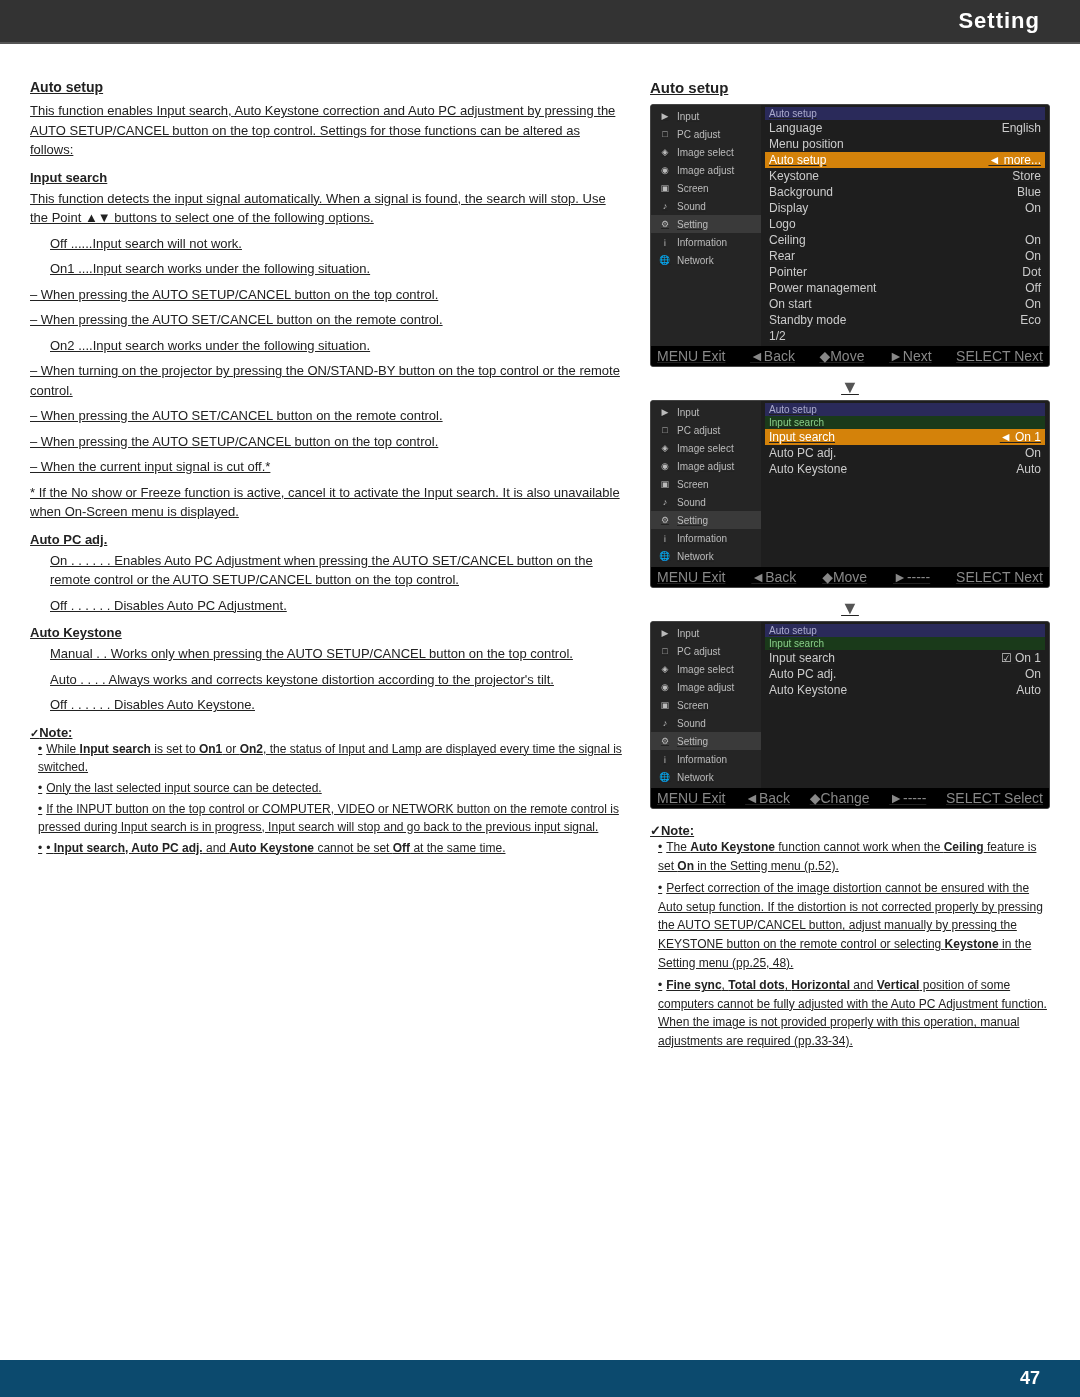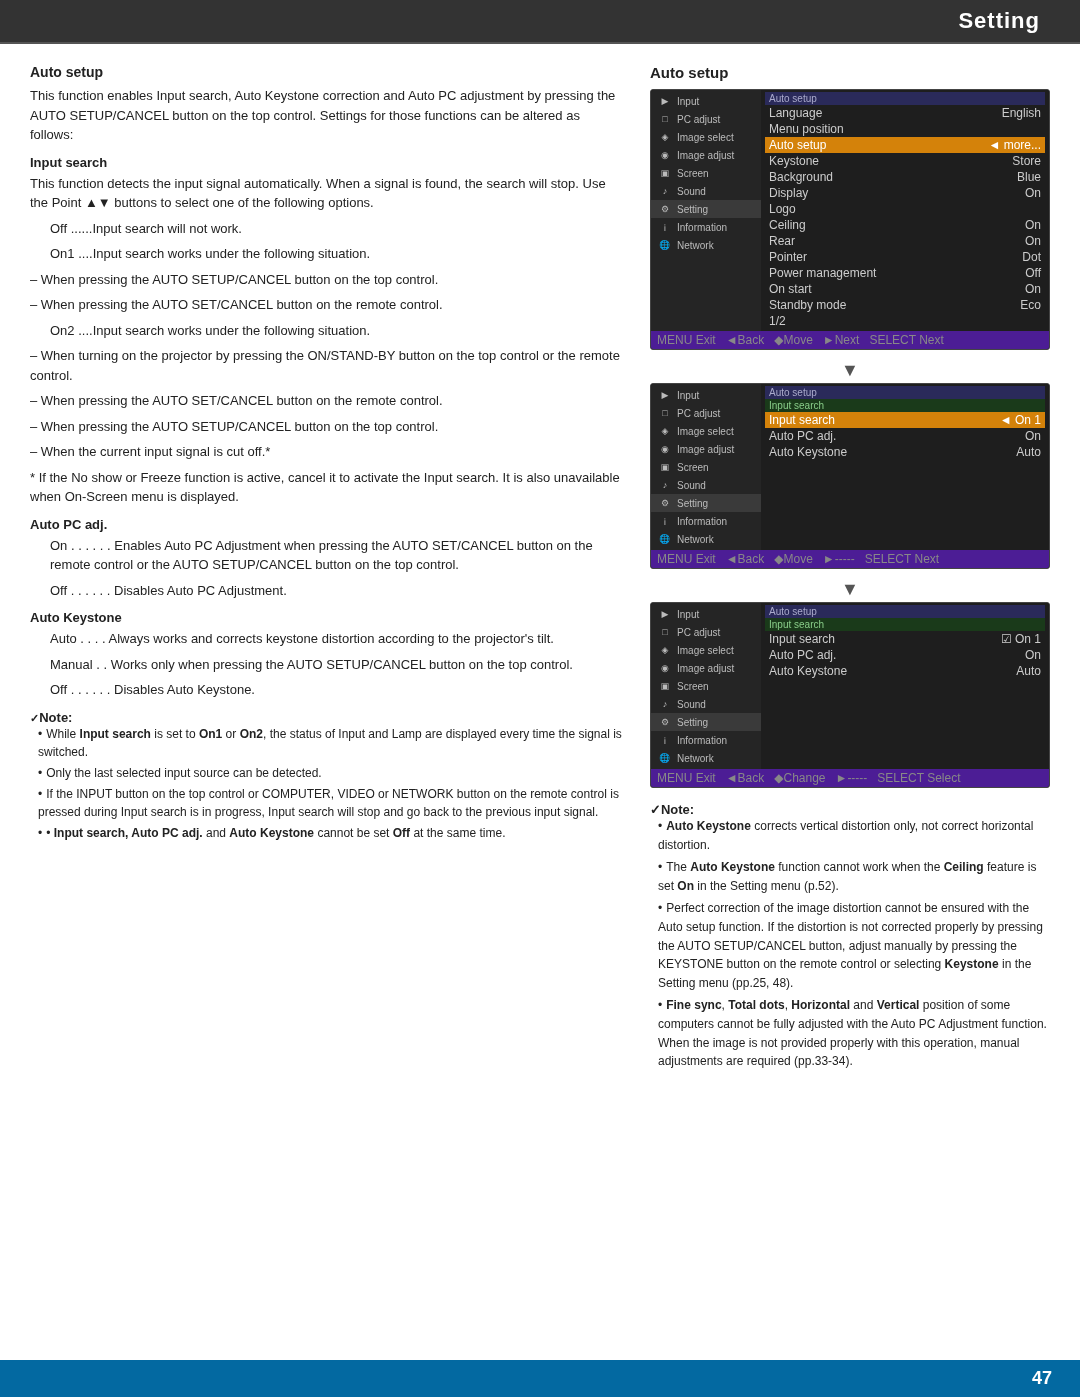--- a/index.html
+++ b/index.html
@@ -21,22 +21,23 @@
       padding: 8px 40px 8px 0;
       font-size: 22px;
       font-weight: bold;
       letter-spacing: 1px;
       border-bottom: 2px solid #555;
     }
 
     
     .main-content {
       display: flex;
-      padding: 20px 30px 20px 30px;
+      padding: 35px 30px 20px 30px;
       gap: 26px;
+      text-decoration: underline;
     }
 
     
     .left-col {
       flex: 1;
       min-width: 0;
     }
 
     
     .right-col {
@@ -93,24 +94,24 @@
       content: "•";
       margin-right: 4px;
     }
 
     
     .footer-bar {
       position: absolute;
       bottom: 0;
       left: 0;
       right: 0;
-      background: #0369a1;
+      background: #0c4a6e;
       color: #fff;
       text-align: right;
-      padding: 8px 28px;
+      padding: 8px 40px;
       font-size: 18px;
       font-weight: bold;
     }
 
     
     .menu-screenshot {
       background: #1a1a1a;
       border: 1px solid #444;
       border-radius: 3px;
       margin-bottom: 10px;
@@ -171,26 +172,27 @@
     }
 
     .menu-item-right.section-header {
       background: #2a2a5a;
       color: #aac;
       font-size: 10px;
       padding: 1px 4px;
     }
 
     .menu-bottom-bar {
-      background: #4c1d95;
+      background: #000000;
       color: #888;
-      font-size: 12px;
+      font-size: 14px;
       padding: 2px 6px;
       display: flex;
       gap: 10px;
+      justify-content: space-between;
     }
 
     .arrow-down {
       text-align: center;
       font-size: 18px;
       color: #555;
       margin: 2px 0;
     }
 
     
@@ -247,22 +249,22 @@
     <p class="indent2">– When pressing the AUTO SET/CANCEL button on the remote control.</p>
     <p class="indent2">– When pressing the AUTO SETUP/CANCEL button on the top control.</p>
     <p class="indent2">– When the current input signal is cut off.*</p>
     <p>* If the No show or Freeze function is active, cancel it to activate the Input search. It is also unavailable when On-Screen menu is displayed.</p>
 
     <div class="sub-title">Auto PC adj.</div>
     <p class="indent">On . . . . . .  Enables Auto PC Adjustment when pressing the AUTO SET/CANCEL button on the remote control or the AUTO SETUP/CANCEL button on the top control.</p>
     <p class="indent">Off . . . . . .  Disables Auto PC Adjustment.</p>
 
     <div class="sub-title">Auto Keystone</div>
+    <p class="indent">Manual . .  Works only when pressing the AUTO SETUP/CANCEL button on the top control.</p>
     <p class="indent">Auto . . . .  Always works and corrects keystone distortion according to the projector's tilt.</p>
-    <p class="indent">Manual . .  Works only when pressing the AUTO SETUP/CANCEL button on the top control.</p>
     <p class="indent">Off . . . . . .  Disables Auto Keystone.</p>
 
     <div class="note-marker"><span>Note:</span></div>
     <p class="note-item">While <strong>Input search</strong> is set to <strong>On1</strong> or <strong>On2</strong>, the status of Input and Lamp are displayed every time the signal is switched.</p>
     <p class="note-item">Only the last selected input source can be detected.</p>
     <p class="note-item">If the INPUT button on the top control or COMPUTER, VIDEO or NETWORK button on the remote control is pressed during Input search is in progress, Input search will stop and go back to the previous input signal.</p>
     <p class="note-item">• <strong>Input search, Auto PC adj.</strong> and <strong>Auto Keystone</strong> cannot be set <strong>Off</strong> at the same time.</p>
 
   </div>
 
@@ -439,21 +441,20 @@
         <span>MENU Exit</span>
         <span>◄Back</span>
         <span>◆Change</span>
         <span>►-----</span>
         <span>SELECT Select</span>
       </div>
     </div>
 
     <div class="right-note-section">
       <div class="right-note-title">✓<span>Note:</span></div>
-      <p class="right-note-item"><strong>Auto Keystone</strong> corrects vertical distortion only, not correct horizontal distortion.</p>
       <p class="right-note-item">The <strong>Auto Keystone</strong> function cannot work when the <strong>Ceiling</strong> feature is set <strong>On</strong> in the Setting menu (p.52).</p>
       <p class="right-note-item">Perfect correction of the image distortion cannot be ensured with the Auto setup function. If the distortion is not corrected properly by pressing the AUTO SETUP/CANCEL button, adjust manually by pressing the KEYSTONE button on the remote control or selecting <strong>Keystone</strong> in the Setting menu (pp.25, 48).</p>
       <p class="right-note-item"><strong>Fine sync</strong>, <strong>Total dots</strong>, <strong>Horizontal</strong> and <strong>Vertical</strong> position of some computers cannot be fully adjusted with the Auto PC Adjustment function. When the image is not provided properly with this operation, manual adjustments are required (pp.33-34).</p>
     </div>
 
   </div>
 </div>
 
 <div class="footer-bar">
   <span>47</span>

